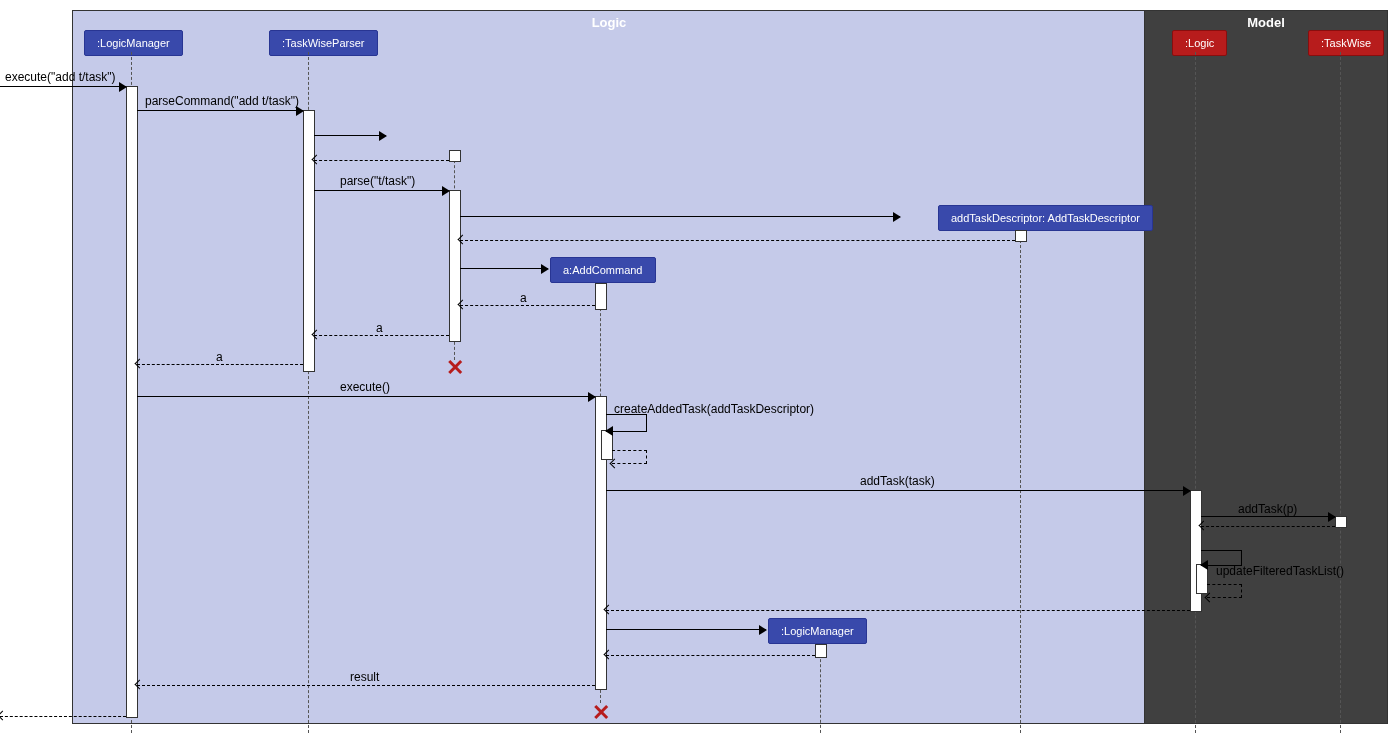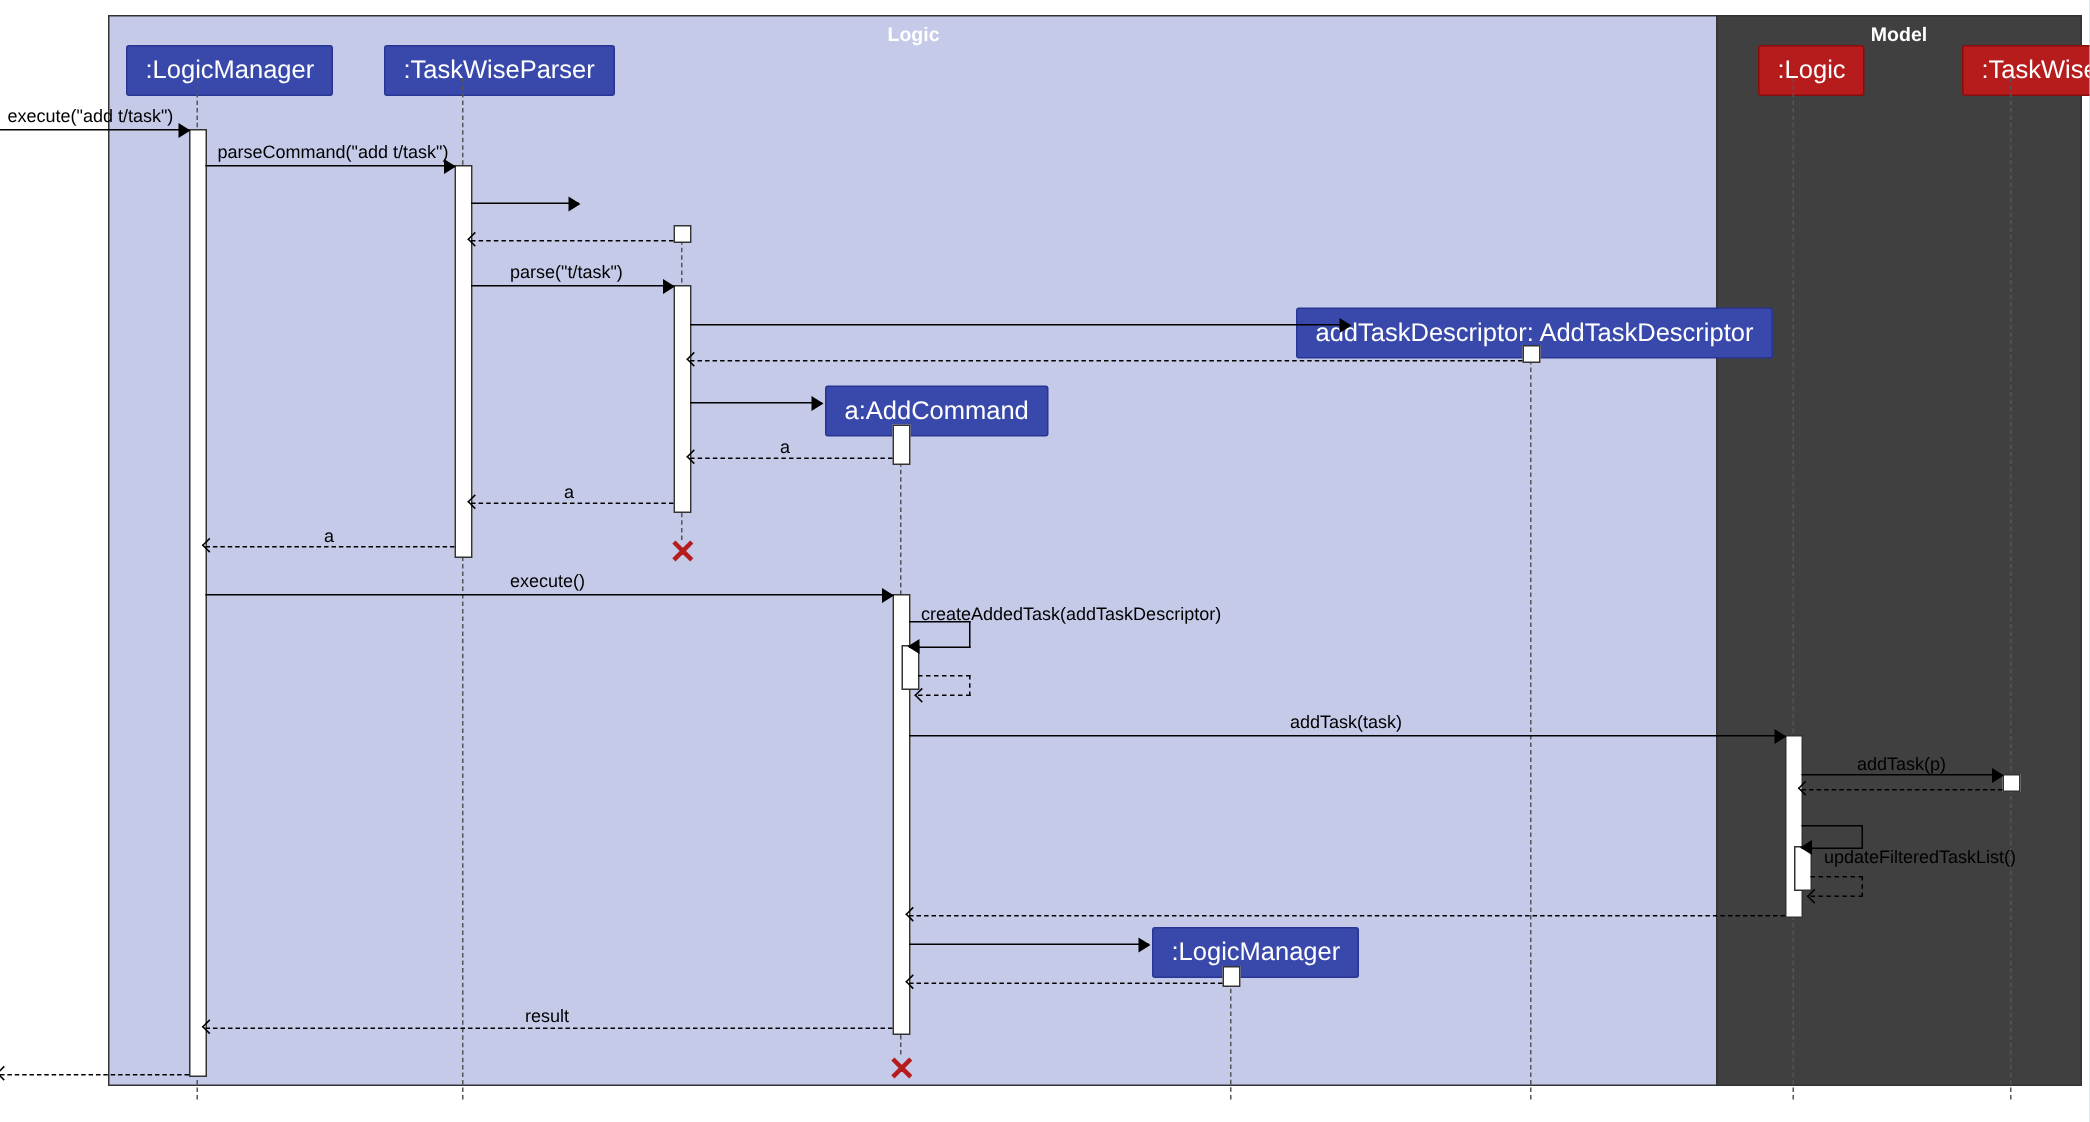--- a/index.html
+++ b/index.html
@@ -1,21 +1,21 @@
 <!DOCTYPE html>
 <html><head>
 <meta charset="utf-8">
 <style>
 body{margin:0;font-family:Arial,sans-serif;font-size:12px;background:#fff}
 .diagram{position:relative;width:1393px;height:734px}
 .region{position:absolute;top:10px;bottom:10px;border:1px solid #333}
 .logic-region{left:72px;width:1072px;background:#c5cae9}
 .model-region{left:1144px;width:242px;background:#404040}
 .region-title{text-align:center;font-weight:bold;color:#fff;padding:4px 0;font-size:13px}
-.box{position:absolute;padding:6px 12px;border-radius:2px;color:#fff;font-size:17px;white-space:nowrap}
+.box{position:absolute;padding:6px 12px;border-radius:2px;color:#fff;font-size:11px;white-space:nowrap}
 .logic-box{background:#3949ab;border:1px solid #283593}
 .model-box{background:#b71c1c;border:1px solid #880e0e}
 .lifeline{position:absolute;width:0;border-left:1px dashed #555;top:52px}
 .act{position:absolute;width:10px;background:#fff;border:1px solid #333}
 .msg{position:absolute;height:0;border-top:1px solid #000}
 .msg.dashed{border-top:1px dashed #000}
 .msg-label{position:absolute;font-size:12px;white-space:nowrap;text-align:center}
 .arrow-r::after{content:'';position:absolute;right:-1px;top:-5px;border-left:8px solid #000;border-top:5px solid transparent;border-bottom:5px solid transparent}
 .arrow-l::after{content:'';position:absolute;left:-1px;top:-5px;border-right:8px solid #000;border-top:5px solid transparent;border-bottom:5px solid transparent}
 .arrow-l.open::after{content:'';position:absolute;left:-1px;top:-5px;width:6px;height:6px;border:none;border-top:1px solid #000;border-left:1px solid #000;transform:rotate(-45deg);background:none}
@@ -31,22 +31,22 @@
 <div class="diagram">
 
 <div class="region logic-region">
 <div class="region-title">Logic</div>
 </div>
 <div class="region model-region">
 <div class="region-title">Model</div>
 </div>
 
 <div class="box logic-box" style="left:84px;top:30px">:LogicManager</div>
-<div class="box logic-box" style="left:256px;top:30px">:TaskWiseParser</div>
-<div class="box logic-box" style="left:864px;top:205px">addTaskDescriptor: AddTaskDescriptor</div>
+<div class="box logic-box" style="left:269px;top:30px">:TaskWiseParser</div>
+<div class="box logic-box" style="left:938px;top:205px">addTaskDescriptor: AddTaskDescriptor</div>
 <div class="box logic-box" style="left:550px;top:257px">a:AddCommand</div>
 <div class="box logic-box" style="left:768px;top:618px">:LogicManager</div>
 <div class="box model-box" style="left:1172px;top:30px">:Logic</div>
 <div class="box model-box" style="left:1308px;top:30px">:TaskWise</div>
 
 <div class="lifeline" style="left:131px;height:686px"></div>
 <div class="lifeline" style="left:308px;height:686px"></div>
 <div class="lifeline" style="left:454px;top:150px;height:210px"></div>
 <div class="lifeline" style="left:1020px;top:230px;height:508px"></div>
 <div class="lifeline" style="left:600px;top:283px;height:420px"></div>

